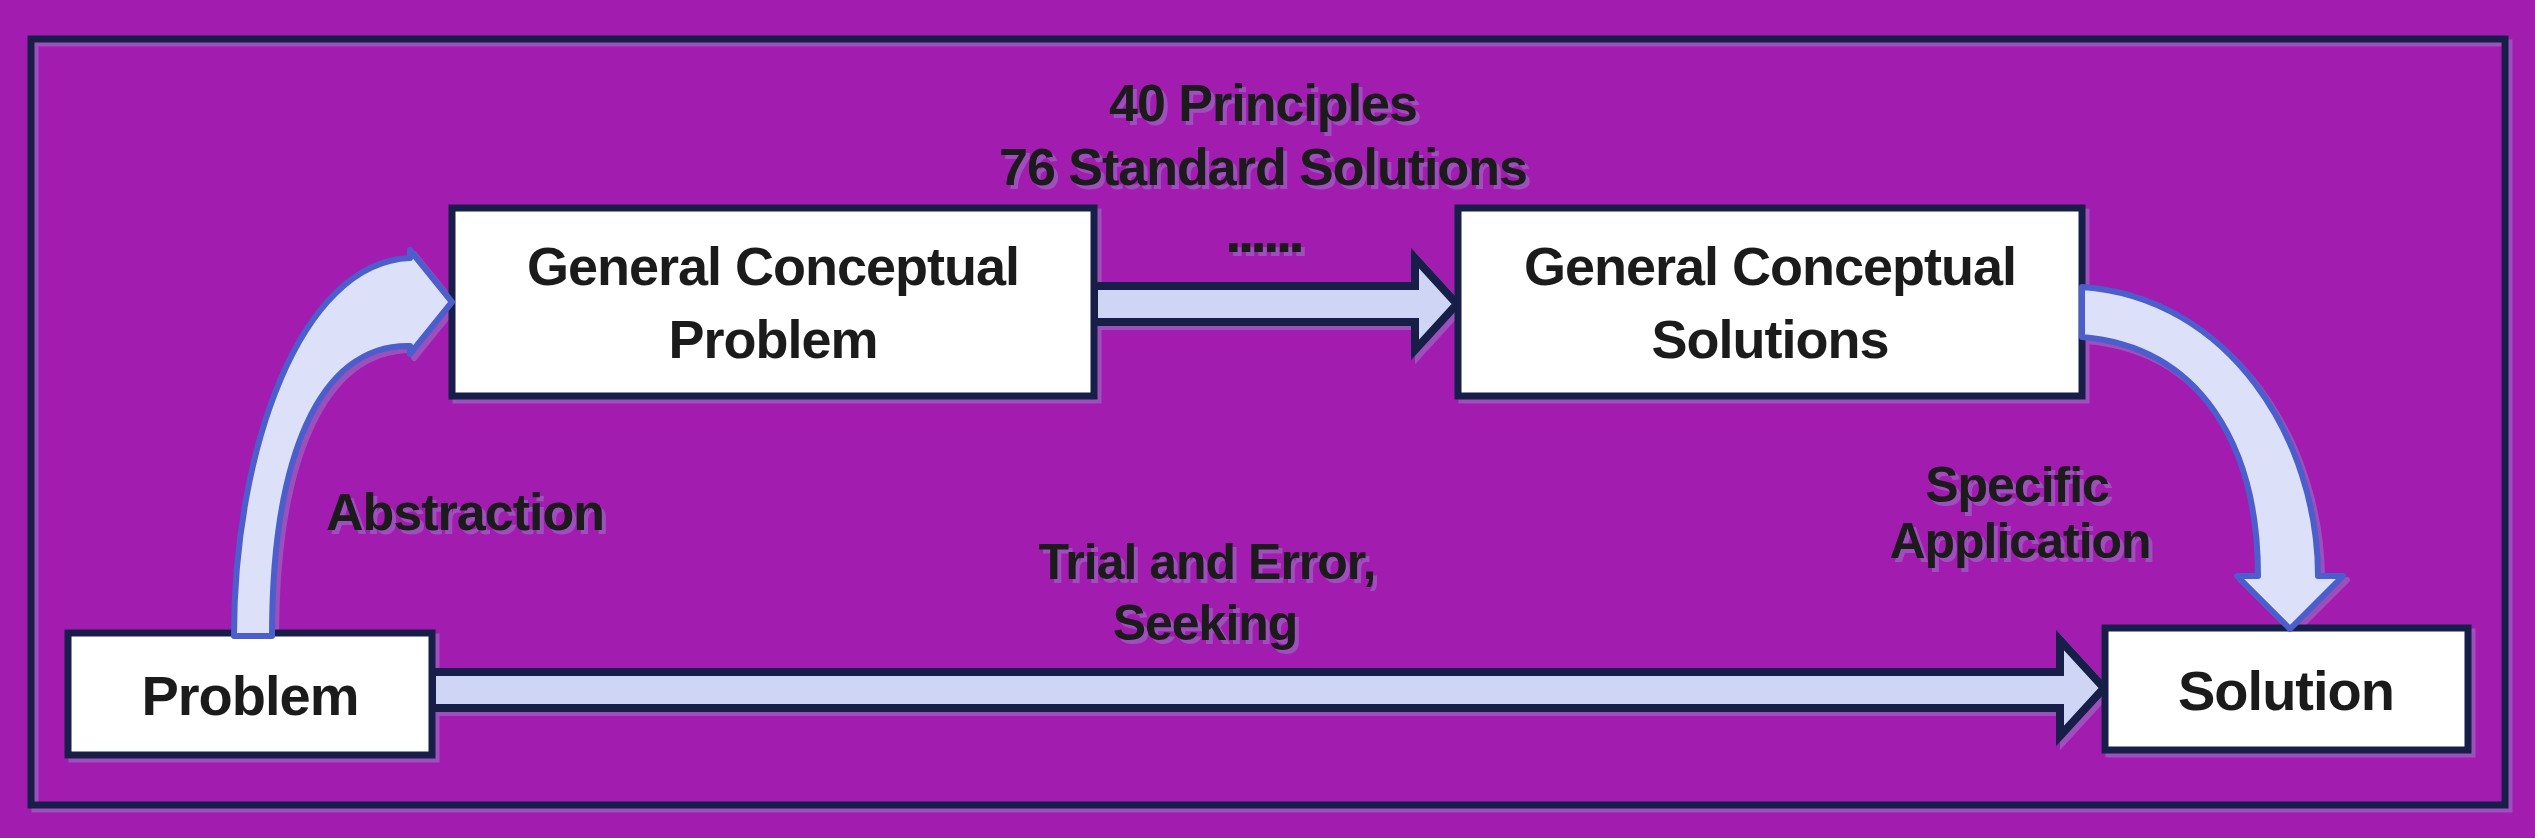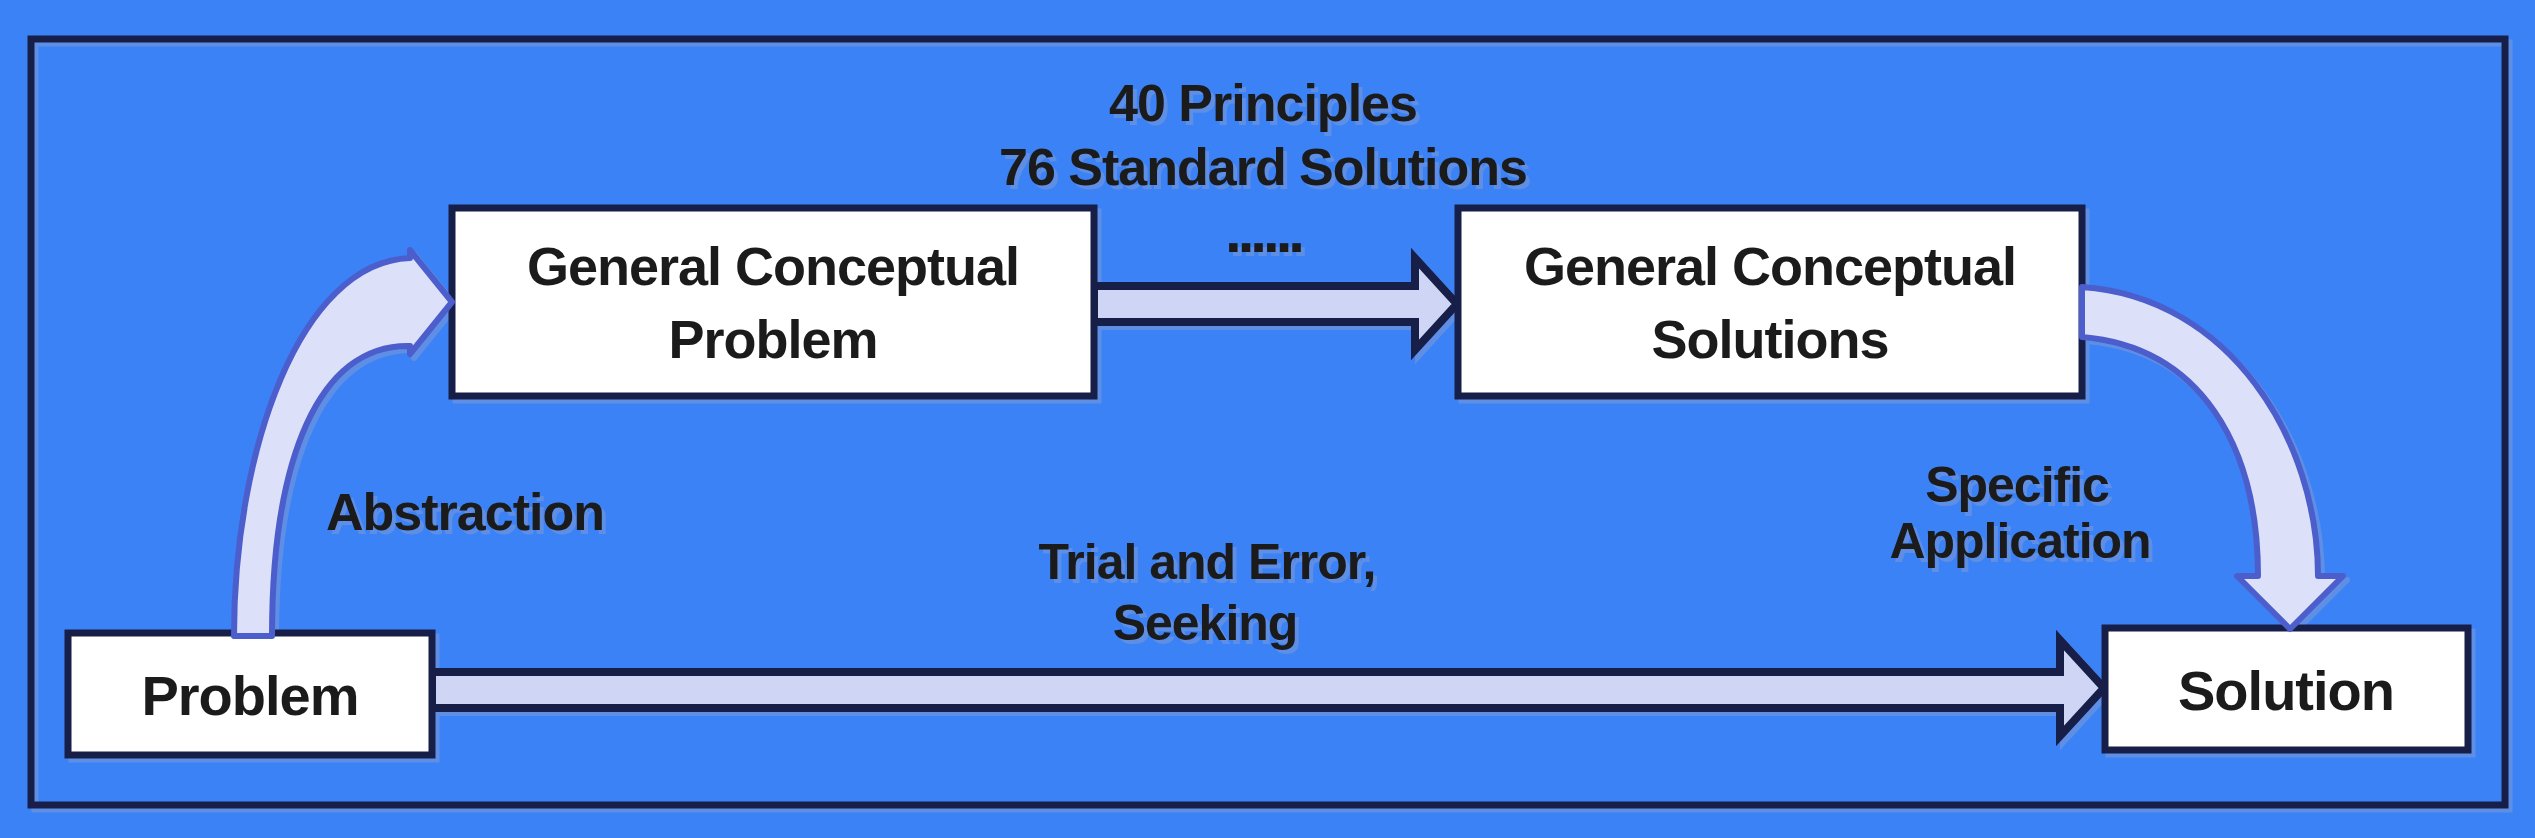--- a/index.html
+++ b/index.html
@@ -1,20 +1,20 @@
 <!DOCTYPE html>
 <html><head>
 <meta charset="utf-8">
 <style>
   html, body { margin: 0; padding: 0; background: #ffffff; }
   .stage {
     position: relative;
     width: 2535px;
     height: 838px;
-    background: #3b82f6;
+    background: #a21caf;
     overflow: hidden;
   }
   svg { position: absolute; left: 0; top: 0; }
   .shadowed { filter: drop-shadow(4px 4px 0px rgba(150,160,205,0.40)); }
   .outer-frame { fill: none; stroke: #171F48; stroke-width: 7; }
   .node-box { fill: #ffffff; stroke: #171F48; stroke-width: 7; }
   .block-arrow { fill: #CFD6F5; stroke: #171F48; stroke-width: 8; stroke-linejoin: miter; }
   .curved-arrow { fill: #DCE1F9; stroke: #4C5ECC; stroke-width: 6; stroke-linejoin: round; }
   text {
     font-family: "Liberation Sans", "DejaVu Sans", sans-serif;

